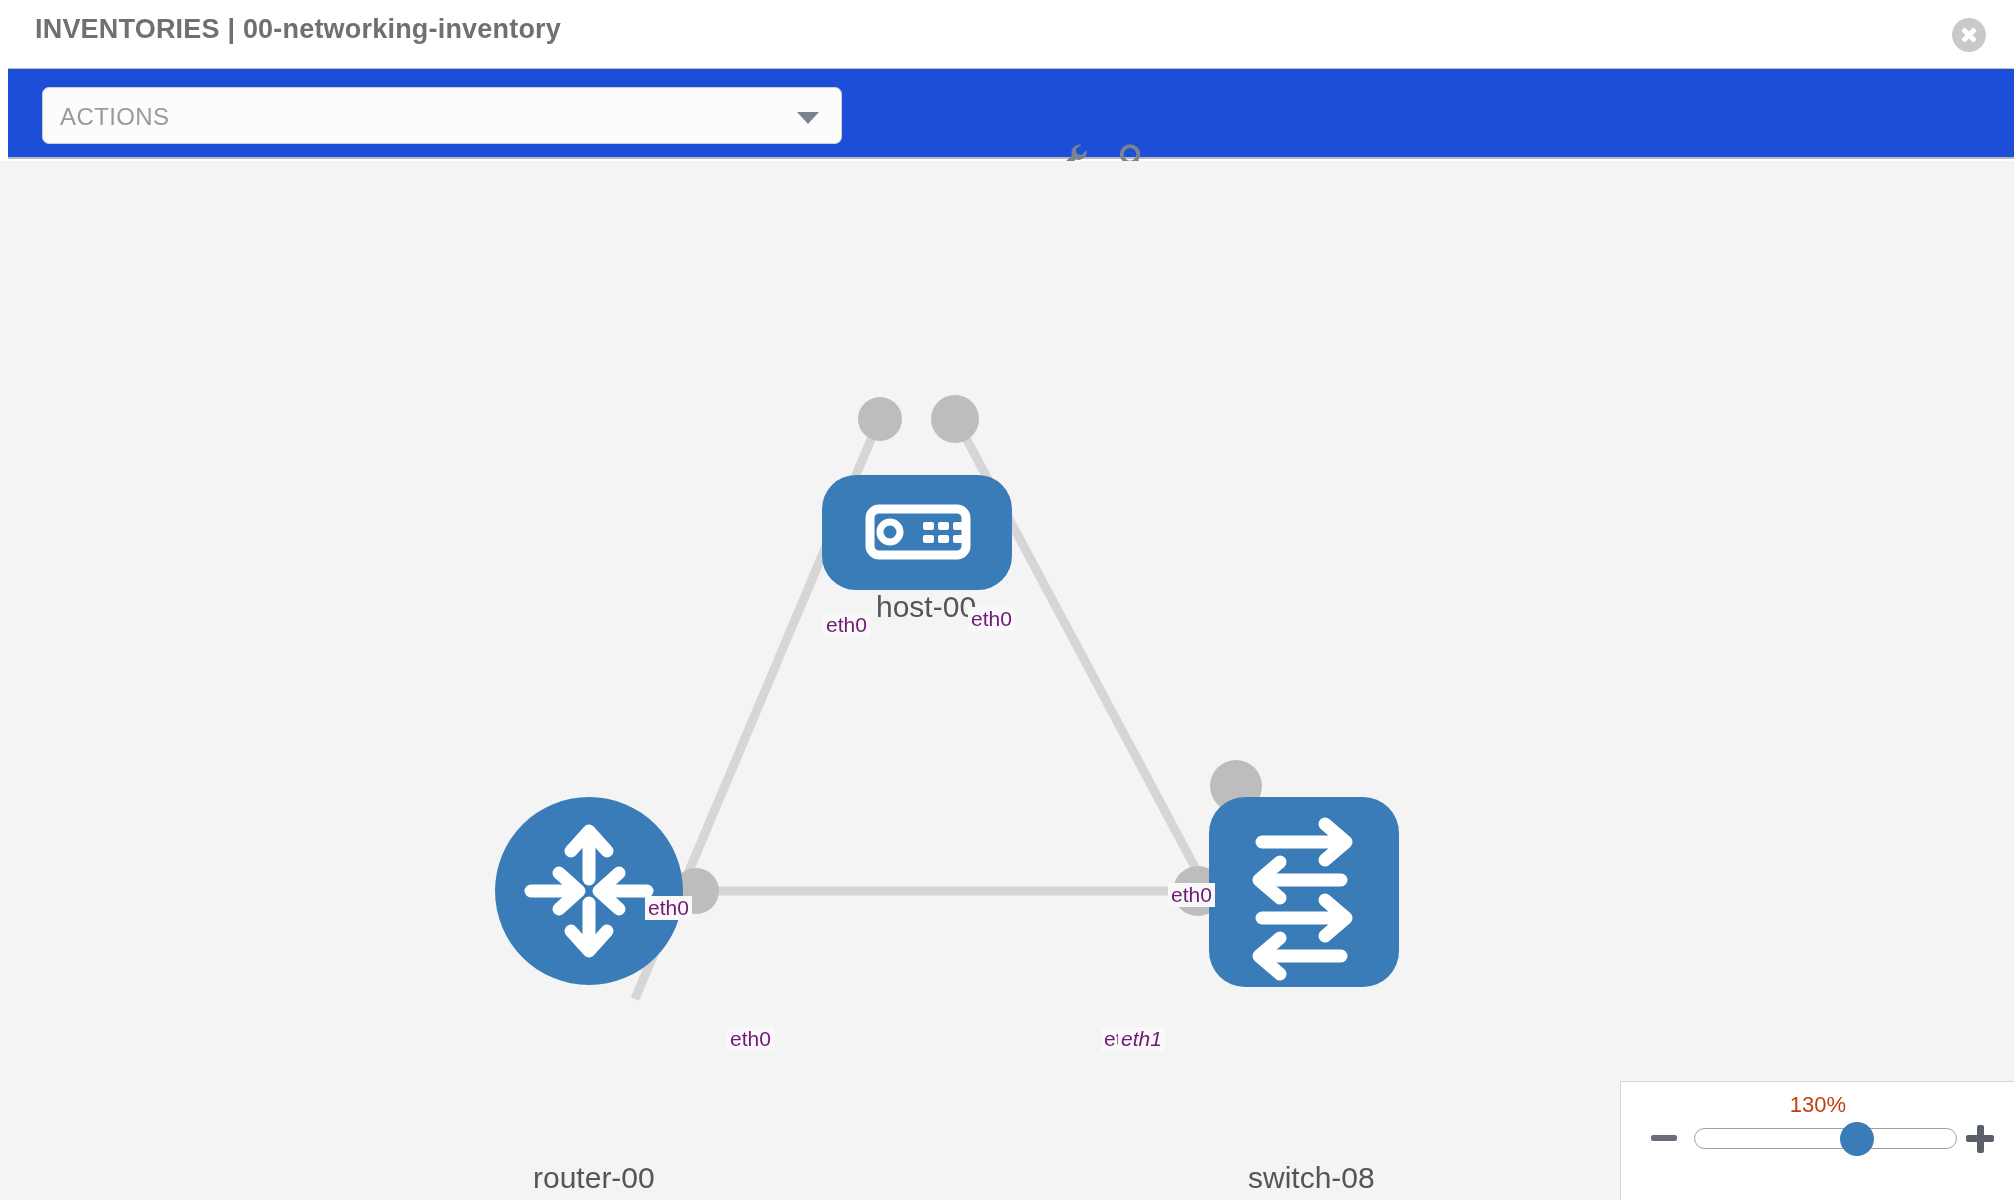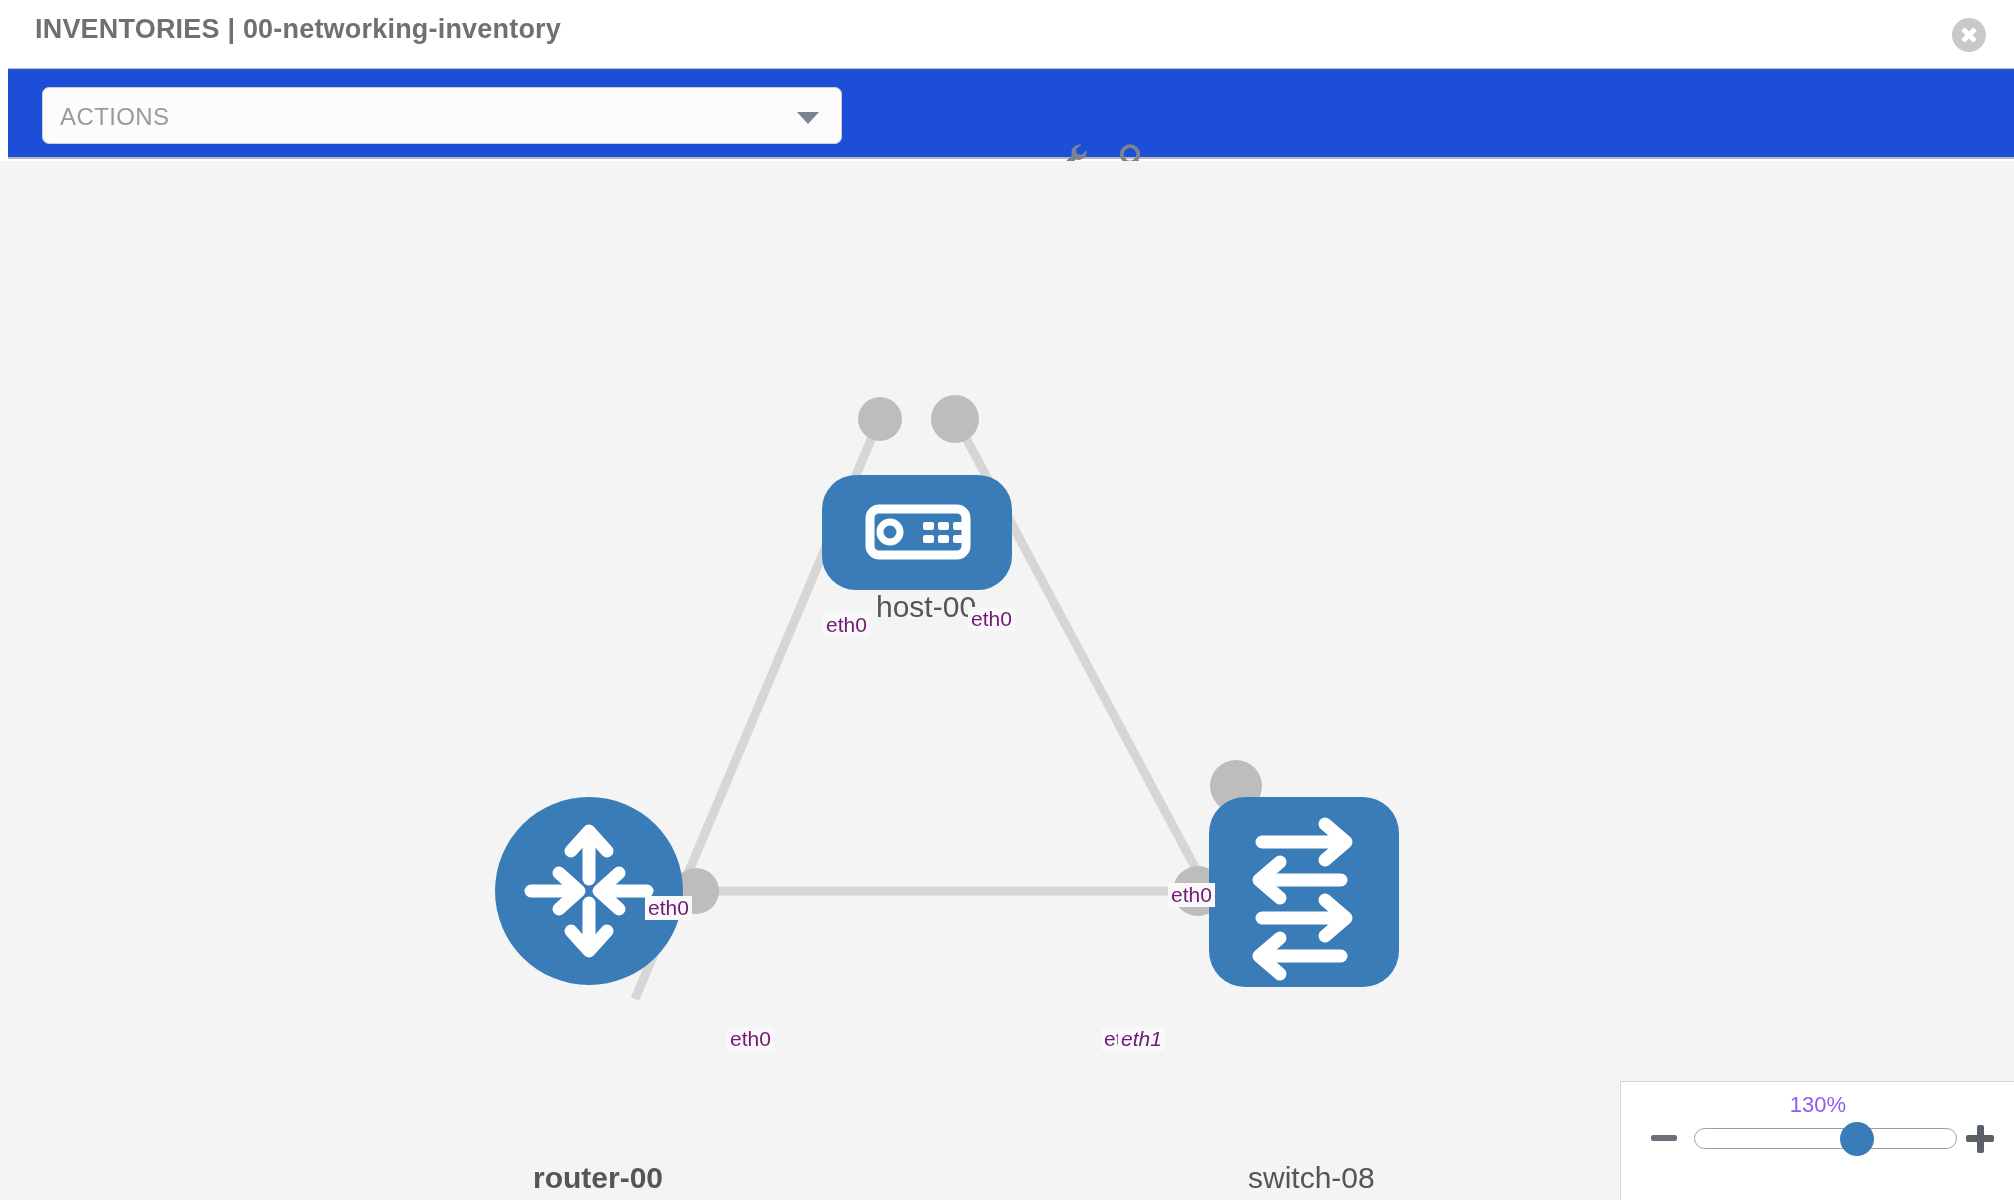--- a/index.html
+++ b/index.html
@@ -94,21 +94,21 @@
   
   .zoom-widget {
     position: absolute; left: 1620px; top: 1081px;
     width: 394px; height: 119px;
     background: #ffffff;
     border-top: 1px solid #d6d6d6;
     border-left: 1px solid #d6d6d6;
   }
   .zoom-pct {
     position: absolute; top: 10px; left: 0; width: 394px;
-    text-align: center; font-size: 22px; color: #8b5cf6;
+    text-align: center; font-size: 22px; color: #c2410c;
   }
   .zoom-minus, .zoom-plus {
     position: absolute; top: 41px; color: #5a6068; cursor: pointer;
     width: 30px; height: 30px;
   }
   .zoom-minus { left: 28px; }
   .zoom-plus  { right: 20px; }
   .zoom-minus::before {
     content:""; position:absolute; left:2px; top:12px;
     width:26px; height:6px; background:#6b7078; border-radius:2px;
@@ -234,21 +234,21 @@
           <line x1="1262" y1="757" x2="1343" y2="757"></line>
           <polyline points="1325,739 1346,757 1325,775"></polyline>
 
           <line x1="1341" y1="795" x2="1262" y2="795"></line>
           <polyline points="1280,777 1259,795 1280,813"></polyline>
         </g>
       </g>
     </svg>
 
     <div class="node-label" style="left:873px; top:429px;">host-00</div>
-    <div class="node-label" style="left:530px; top:1000px;font-weight:bold;">router-00</div>
+    <div class="node-label" style="left:530px; top:1000px;">router-00</div>
     <div class="node-label" style="left:1245px; top:1000px;">switch-08</div>
 
     <div class="edge-label" style="left:823px; top:452px;">eth0</div>
     <div class="edge-label" style="left:968px; top:446px;">eth0</div>
     <div class="edge-label" style="left:645px; top:735px;">eth0</div>
     <div class="edge-label" style="left:1168px; top:722px;">eth0</div>
     <div class="edge-label" style="left:727px; top:866px;">eth0</div>
     <div class="edge-label" style="left:1101px; top:866px;">eth</div>
     <div class="edge-label" style="left:1118px; top:866px;font-style:italic;">eth1</div>
   </div>

